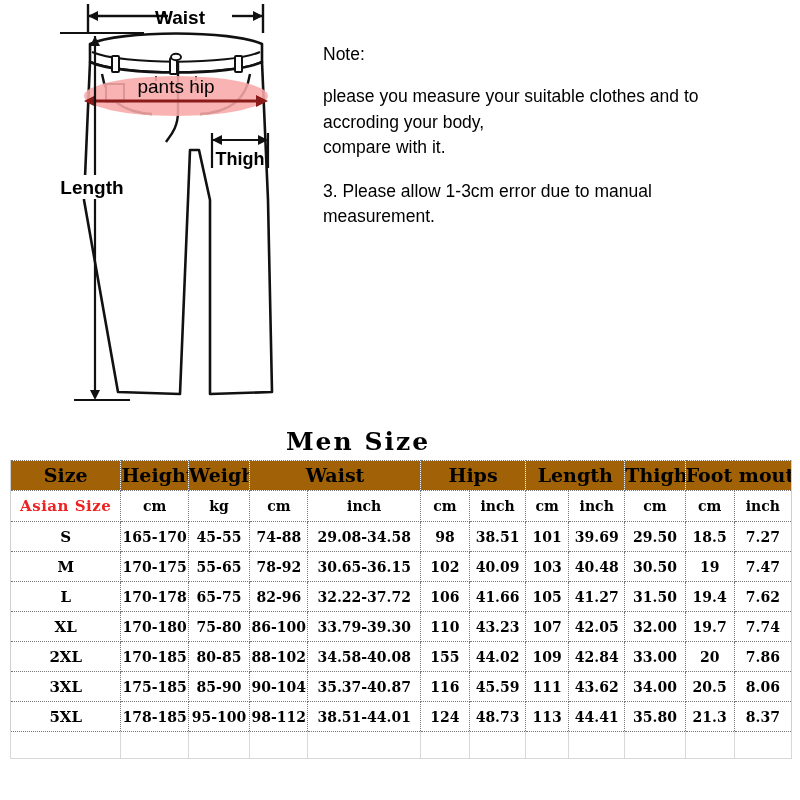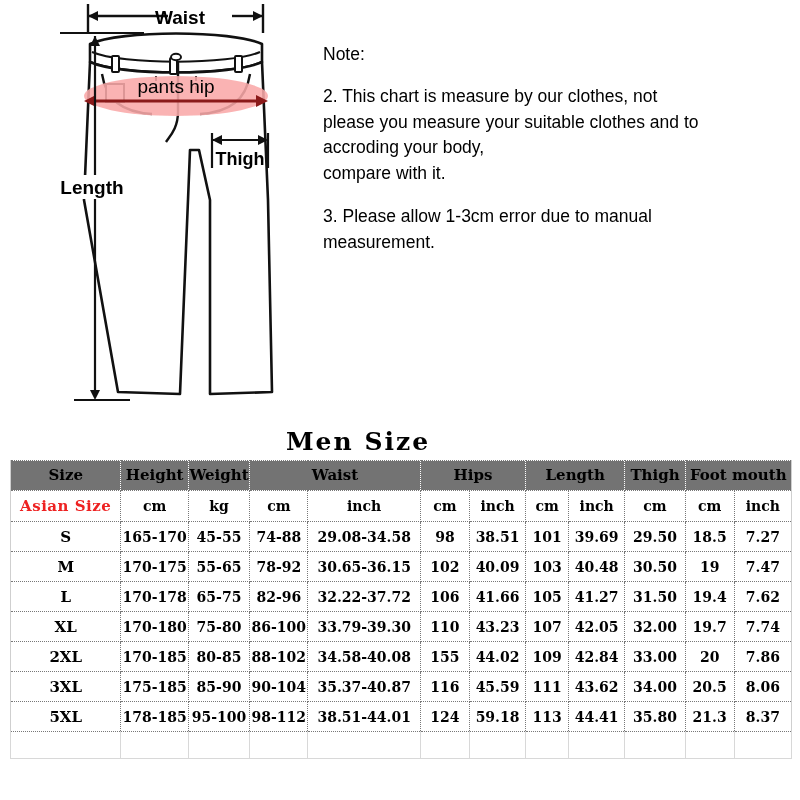--- a/index.html
+++ b/index.html
@@ -75,24 +75,24 @@
   table.size-table td, table.size-table th {
     border: 1px dotted #777777;
     text-align: center;
     vertical-align: middle;
     padding: 0;
     height: 29px;
     white-space: nowrap;
     overflow: hidden;
   }
   thead th {
-    background: #737373;
+    background: #a16207;
     height: 44px;
     font-weight: 700;
-    font-size: 15px;
+    font-size: 19px;
     line-height: 17px;
   }
   tr.units-row td { height: 30px; }
   td.size-label-cell { font-size: 15px; }
   td.asian-size-cell {
     color: #ee2222;
     font-size: 15px;
     letter-spacing: 0.5px;
   }
   tr.empty-row td {
@@ -184,21 +184,20 @@
     <rect x="146" y="4" width="58" height="24" fill="#ffffff" transform="translate(-38,0)"></rect>
     <text x="120" y="24" text-anchor="middle" font-family="Liberation Sans, sans-serif" font-size="19" font-weight="700" fill="#000">Waist</text>
   </svg>
 
   <div id="notes-block">
     <div class="note-heading">Note:</div>
     <div id="notes-list">
         <div class="note-item">
         </div>
         <div class="note-item">
-          <div><span>2. This chart is measure by our clothes, not</span></div>
           <div><span>please you measure your suitable clothes and to</span></div>
           <div><span>accroding your body,</span></div>
           <div><span>compare with it.</span></div>
         </div>
         <div class="note-item">
           <div><span>3. Please allow 1-3cm error due to manual</span></div>
           <div><span>measurement.</span></div>
         </div>
       </div>
   </div>
@@ -333,21 +332,21 @@
           <td>20.5</td>
           <td>8.06</td>
         </tr>
         <tr>
           <td class="size-label-cell">5XL</td>
           <td>178-185</td>
           <td>95-100</td>
           <td>98-112</td>
           <td>38.51-44.01</td>
           <td>124</td>
-          <td>59.18</td>
+          <td>48.73</td>
           <td>113</td>
           <td>44.41</td>
           <td>35.80</td>
           <td>21.3</td>
           <td>8.37</td>
         </tr>
         <tr class="empty-row">
           <td>&nbsp;</td>
           <td>&nbsp;</td>
           <td>&nbsp;</td>

